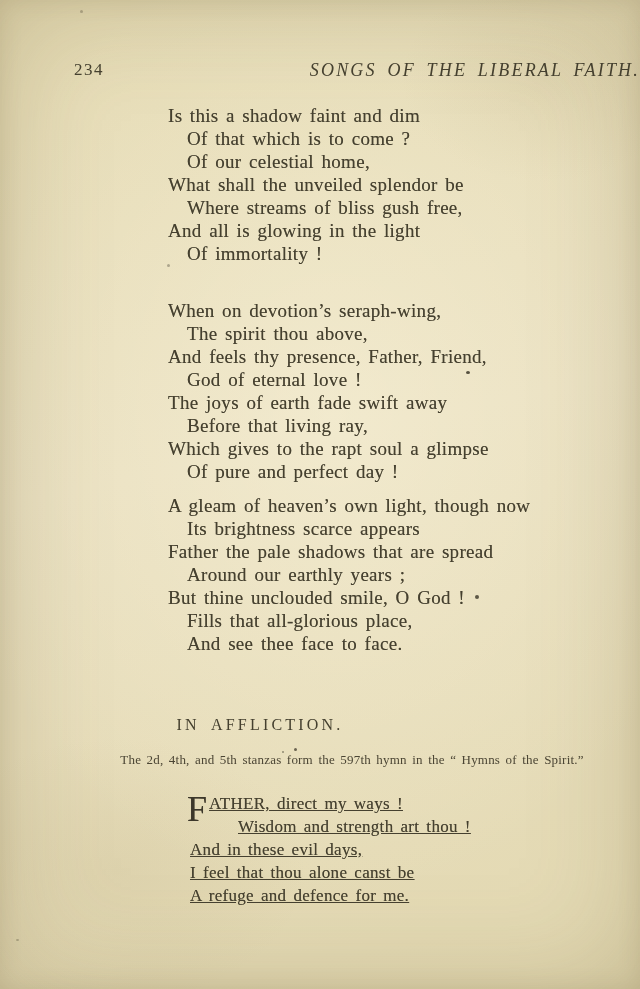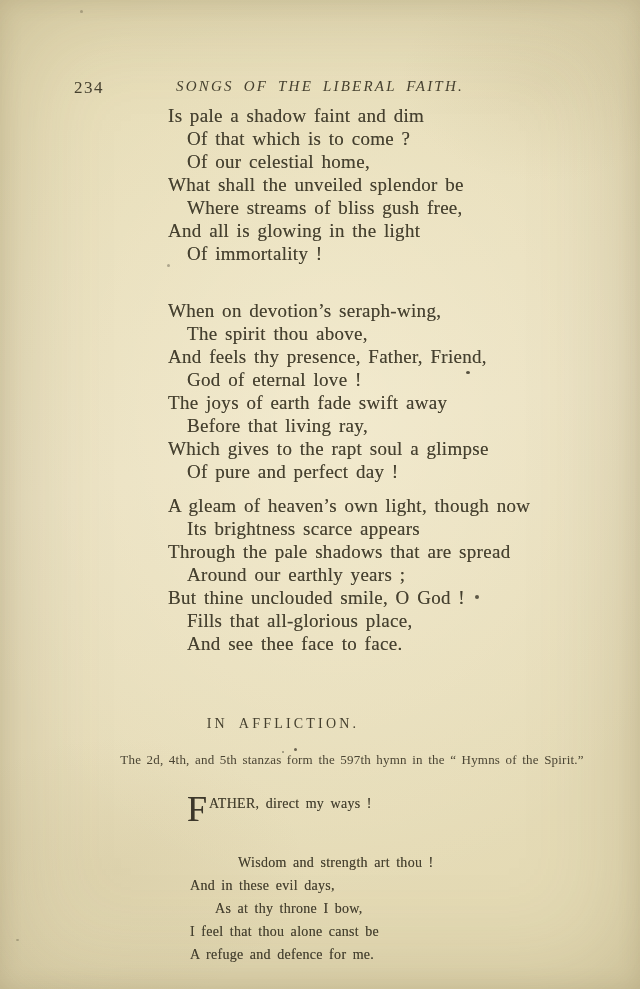--- a/index.html
+++ b/index.html
@@ -20,30 +20,30 @@
       radial-gradient(ellipse 90% 70% at 52% 42%, rgba(255,250,228,0.40), rgba(255,250,228,0) 70%),
       radial-gradient(ellipse 40% 18% at 18% 88%, rgba(150,132,86,0.10), rgba(150,132,86,0) 75%),
       radial-gradient(ellipse 30% 14% at 85% 8%, rgba(150,132,86,0.10), rgba(150,132,86,0) 75%),
       linear-gradient(168deg, #e5dbb4 0%, #e9dfbf 45%, #e3d9b2 100%);
     box-shadow:
       inset 0 0 110px rgba(112,96,56,0.26),
       inset 0 0 22px rgba(112,96,56,0.16);
     color:var(--ink);
   }
   
-  .header{position:absolute;top:76px;left:0;width:640px;height:24px;font-family:Liberation Serif, serif;}
+  .header{position:absolute;top:58px;left:0;width:640px;height:24px;font-family:Liberation Serif, serif;}
   .page-number{
     position:absolute;left:74px;top:2px;
     font-size:17px;letter-spacing:1.5px;
   }
   .running-title{
     position:absolute;left:0;top:2px;width:640px;
-    text-align:center;
+    text-align:right;
     font-style:italic;
-    font-size:15px;
+    font-size:18px;
     letter-spacing:2.2px;
     word-spacing:4px;
   }
   
   .stanza{position:absolute;left:168px;}
   .stanza .line{
     height:23px;line-height:23px;
     font-size:19px;
     letter-spacing:0.3px;
     word-spacing:2.5px;
@@ -51,46 +51,46 @@
     text-shadow:0 0 0.5px rgba(69,64,47,0.55);
   }
   .stanza .indent{margin-left:19px;}
   #stanza1{top:104px;}
   #stanza2{top:299px;}
   #stanza3{top:494px;}
   
   .section-heading{
     position:absolute;top:716px;left:0;width:520px;
     text-align:center;
-    font-size:14px;
+    font-size:16px;
     letter-spacing:3.2px;
     word-spacing:5px;
-    padding-left:23px;
   }
   .source-note{
     position:absolute;top:752px;left:0;width:640px;
     text-align:center;
     font-size:13px;
     letter-spacing:0.2px;
     word-spacing:2px;
     color:#4b4534;
     padding-left:32px;
   }
   
   .poem2{position:absolute;left:190px;top:792px;}
   .poem2 .line{
     height:23px;line-height:23px;
-    font-size:14px;
+    font-size:17px;
     letter-spacing:0.3px;
     word-spacing:2.5px;
     white-space:nowrap;
     text-shadow:0 0 0.5px rgba(69,64,47,0.55);
+    text-decoration:underline;
   }
   .poem2 .l1{margin-left:19px;}
-  .poem2 .l2{margin-left:48px;margin-top:36px;}
+  .poem2 .l2{margin-left:48px;}
   .poem2 .ind{margin-left:25px;}
   .drop-cap{
     position:absolute;left:-3px;top:0px;
     font-size:36px;line-height:34px;
     color:#3c372a;
     text-shadow:0 0 0.5px rgba(60,55,42,0.6);
   }
   
   .speck{position:absolute;border-radius:50%;}
   .sp1{left:466px;top:371px;width:4px;height:3px;background:rgba(58,53,39,0.85);}
@@ -105,21 +105,21 @@
 <body>
 
 <div class="page">
 
   <div class="header">
     <span class="page-number">234</span>
     <span class="running-title">SONGS OF THE LIBERAL FAITH.</span>
   </div>
 
   <div class="stanza" id="stanza1">
-    <div class="line">Is pale a shadow faint and dim</div>
+    <div class="line">Is this a shadow faint and dim</div>
     <div class="line indent">Of that which is to come ?</div>
     <div class="line indent">Of our celestial home,</div>
     <div class="line">What shall the unveiled splendor be</div>
     <div class="line indent">Where streams of bliss gush free,</div>
     <div class="line">And all is glowing in the light</div>
     <div class="line indent">Of immortality !</div>
   </div>
 
   <div class="stanza" id="stanza2">
     <div class="line">When on devotion’s seraph-wing,</div>
@@ -128,36 +128,35 @@
     <div class="line indent">God of eternal love !</div>
     <div class="line">The joys of earth fade swift away</div>
     <div class="line indent">Before that living ray,</div>
     <div class="line">Which gives to the rapt soul a glimpse</div>
     <div class="line indent">Of pure and perfect day !</div>
   </div>
 
   <div class="stanza" id="stanza3">
     <div class="line">A gleam of heaven’s own light, though now</div>
     <div class="line indent">Its brightness scarce appears</div>
-    <div class="line">Through the pale shadows that are spread</div>
+    <div class="line">Father the pale shadows that are spread</div>
     <div class="line indent">Around our earthly years ;</div>
     <div class="line">But thine unclouded smile, O God !</div>
     <div class="line indent">Fills that all-glorious place,</div>
     <div class="line indent">And see thee face to face.</div>
   </div>
 
   <div class="section-heading">IN AFFLICTION.</div>
   <div class="source-note">The 2d, 4th, and 5th stanzas form the 597th hymn in the “ Hymns of the Spirit.”</div>
 
   <div class="poem2">
     <span class="drop-cap">F</span>
     <div class="line l1">ATHER, direct my ways !</div>
     <div class="line l2">Wisdom and strength art thou !</div>
     <div class="line">And in these evil days,</div>
-    <div class="line ind">As at thy throne I bow,</div>
     <div class="line">I feel that thou alone canst be</div>
     <div class="line">A refuge and defence for me.</div>
   </div>
 
   <div class="speck sp1"></div>
   <div class="speck sp2"></div>
   <div class="speck sp3"></div>
   <div class="speck sp4"></div>
   <div class="speck sp5"></div>
   <div class="speck sp6"></div>

